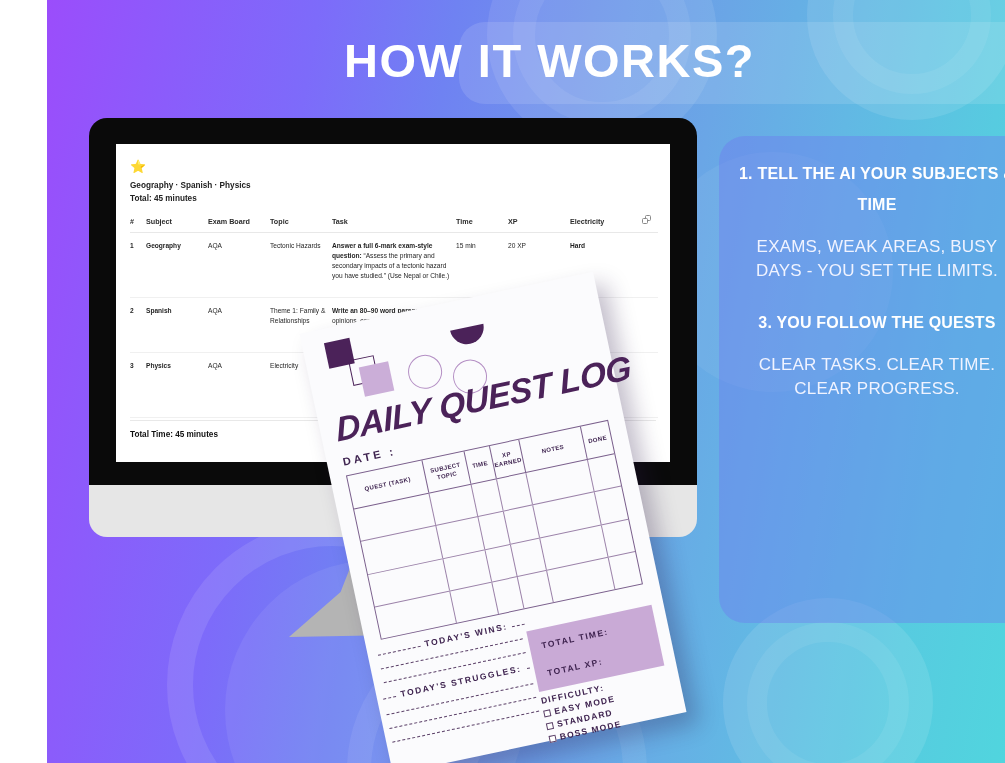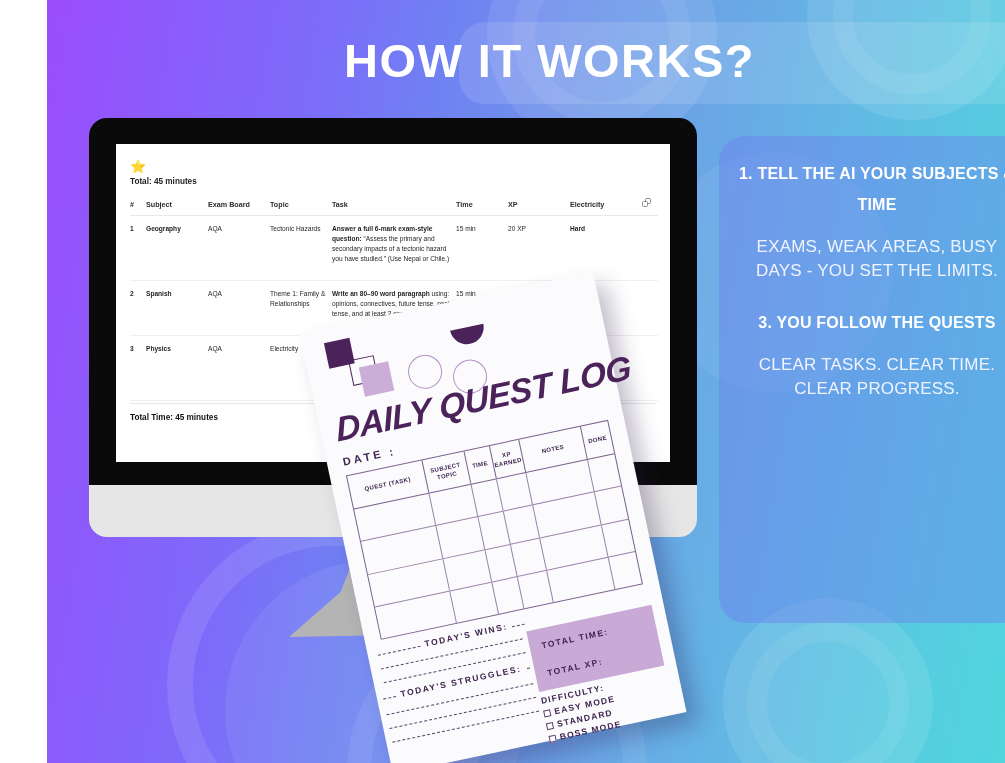--- a/index.html
+++ b/index.html
@@ -245,20 +245,21 @@
     <div id="monitor-chin"></div>
     <div id="monitor-stand"></div>
 
     <div id="monitor-screen">
       <div id="doc">
 
         <div id="doc-title">
           <span class="star-icon">⭐</span>
         </div>
 
+        <div id="doc-subjects">Geography · Spanish · Physics</div>
         <div id="doc-total">Total: 45 minutes</div>
 
         <table id="quest-table">
           <colgroup>
             <col class="col-num">
               <col class="col-subject">
               <col class="col-board">
             <col class="col-topic">
               <col class="col-task">
               <col class="col-time">

